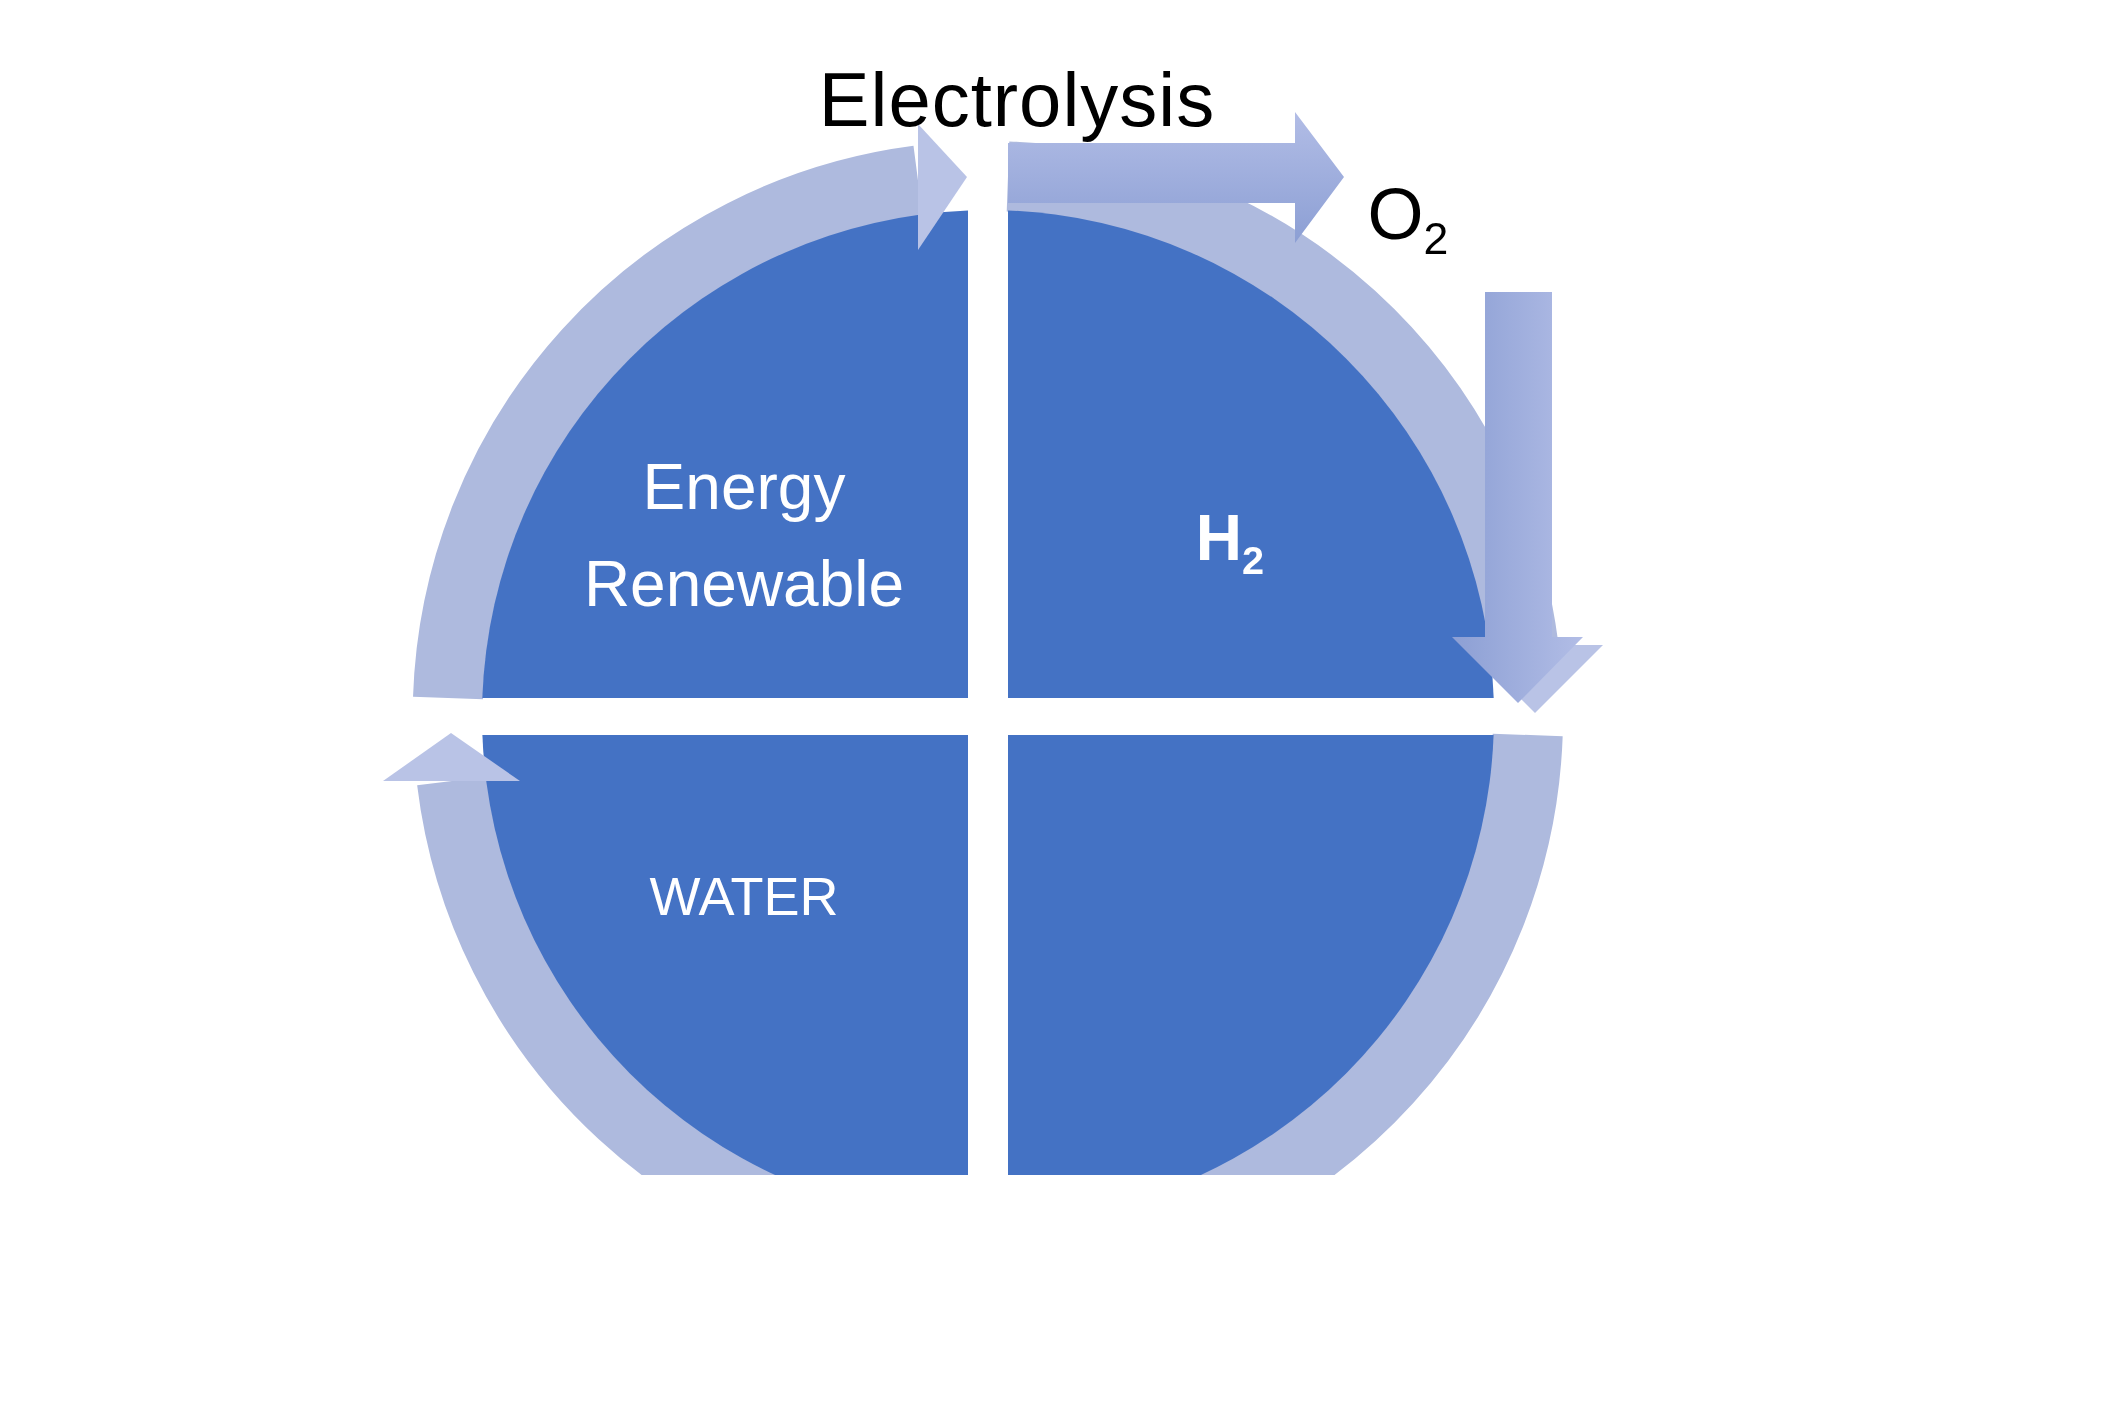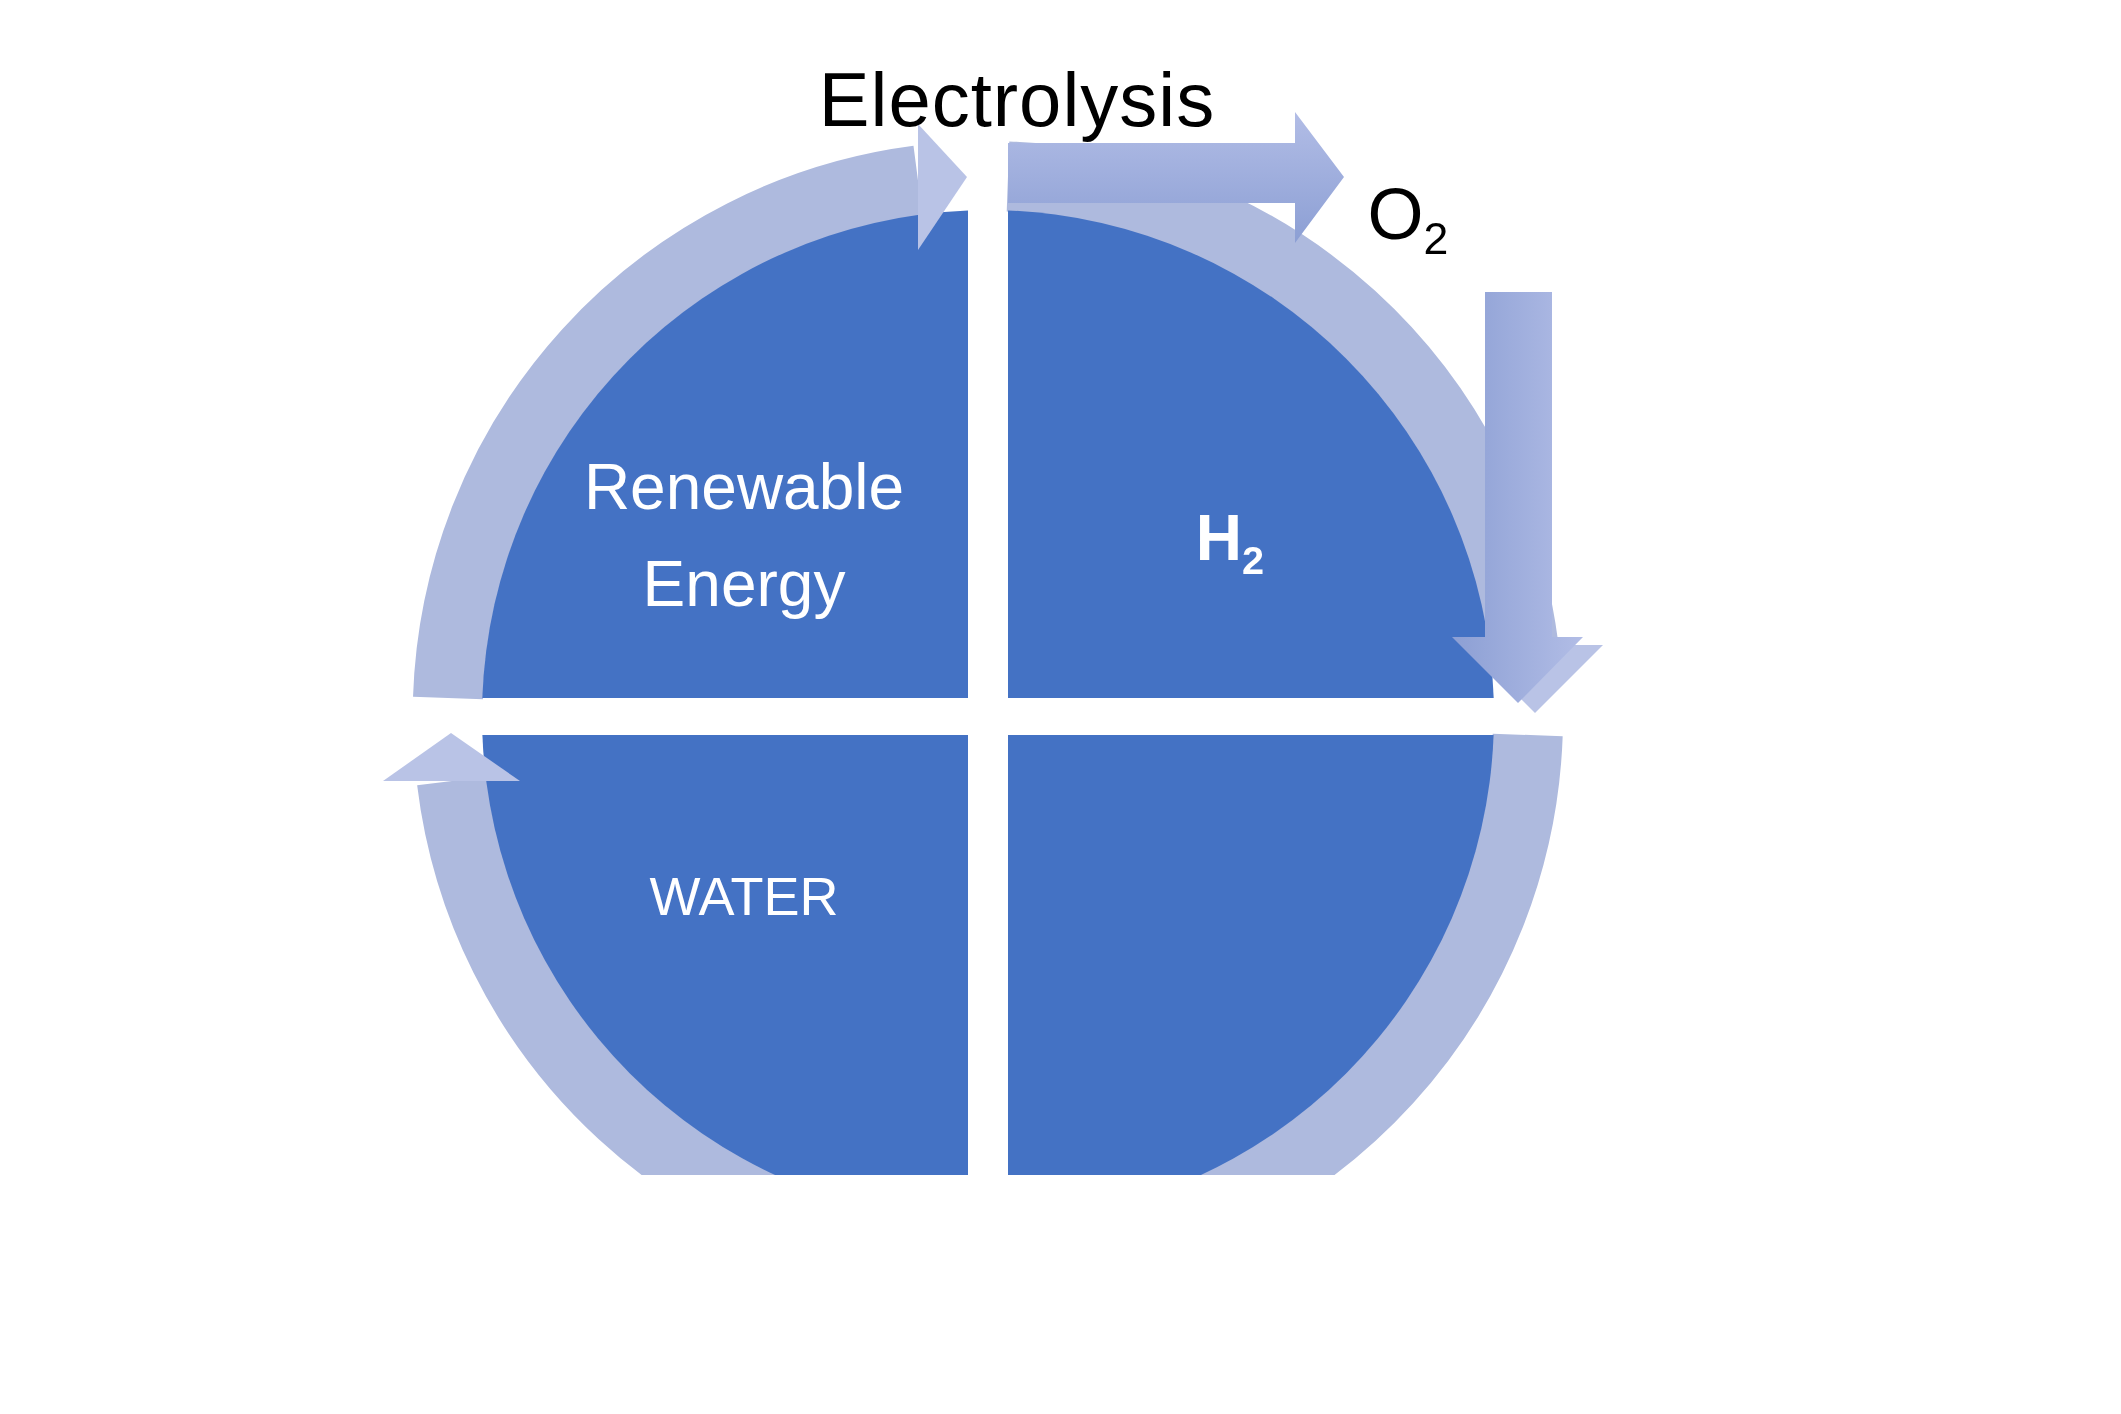--- a/index.html
+++ b/index.html
@@ -104,22 +104,22 @@
 
     <polygon fill="url(#gradH)" points="1008,143 1295,143 1295,112 1344,177 1295,243 1295,203 1008,203"></polygon>
     <polygon fill="url(#gradV)" points="1485,292 1552,292 1552,637 1583,637 1518,703 1452,637 1485,637"></polygon>
   </svg>
 
   <div class="label heading" style="left:1017px; top:99px;">Electrolysis</div>
 
   <div class="label gas-label" style="left:1408px; top:214px;"><span>O</span><sub>2</sub></div>
 
   <div class="label quad-label renewable" style="left:744px; top:536px;">
+    <div>Energy</div>
     <div>Renewable</div>
-    <div>Energy</div>
   </div>
 
   <div class="label quad-label h2" style="left:1230px; top:538px;"><span>H</span><sub>2</sub></div>
 
   <div class="label quad-label water" style="left:744px; top:896px;">WATER</div>
 
 
 </div>
 
 </body></html>

